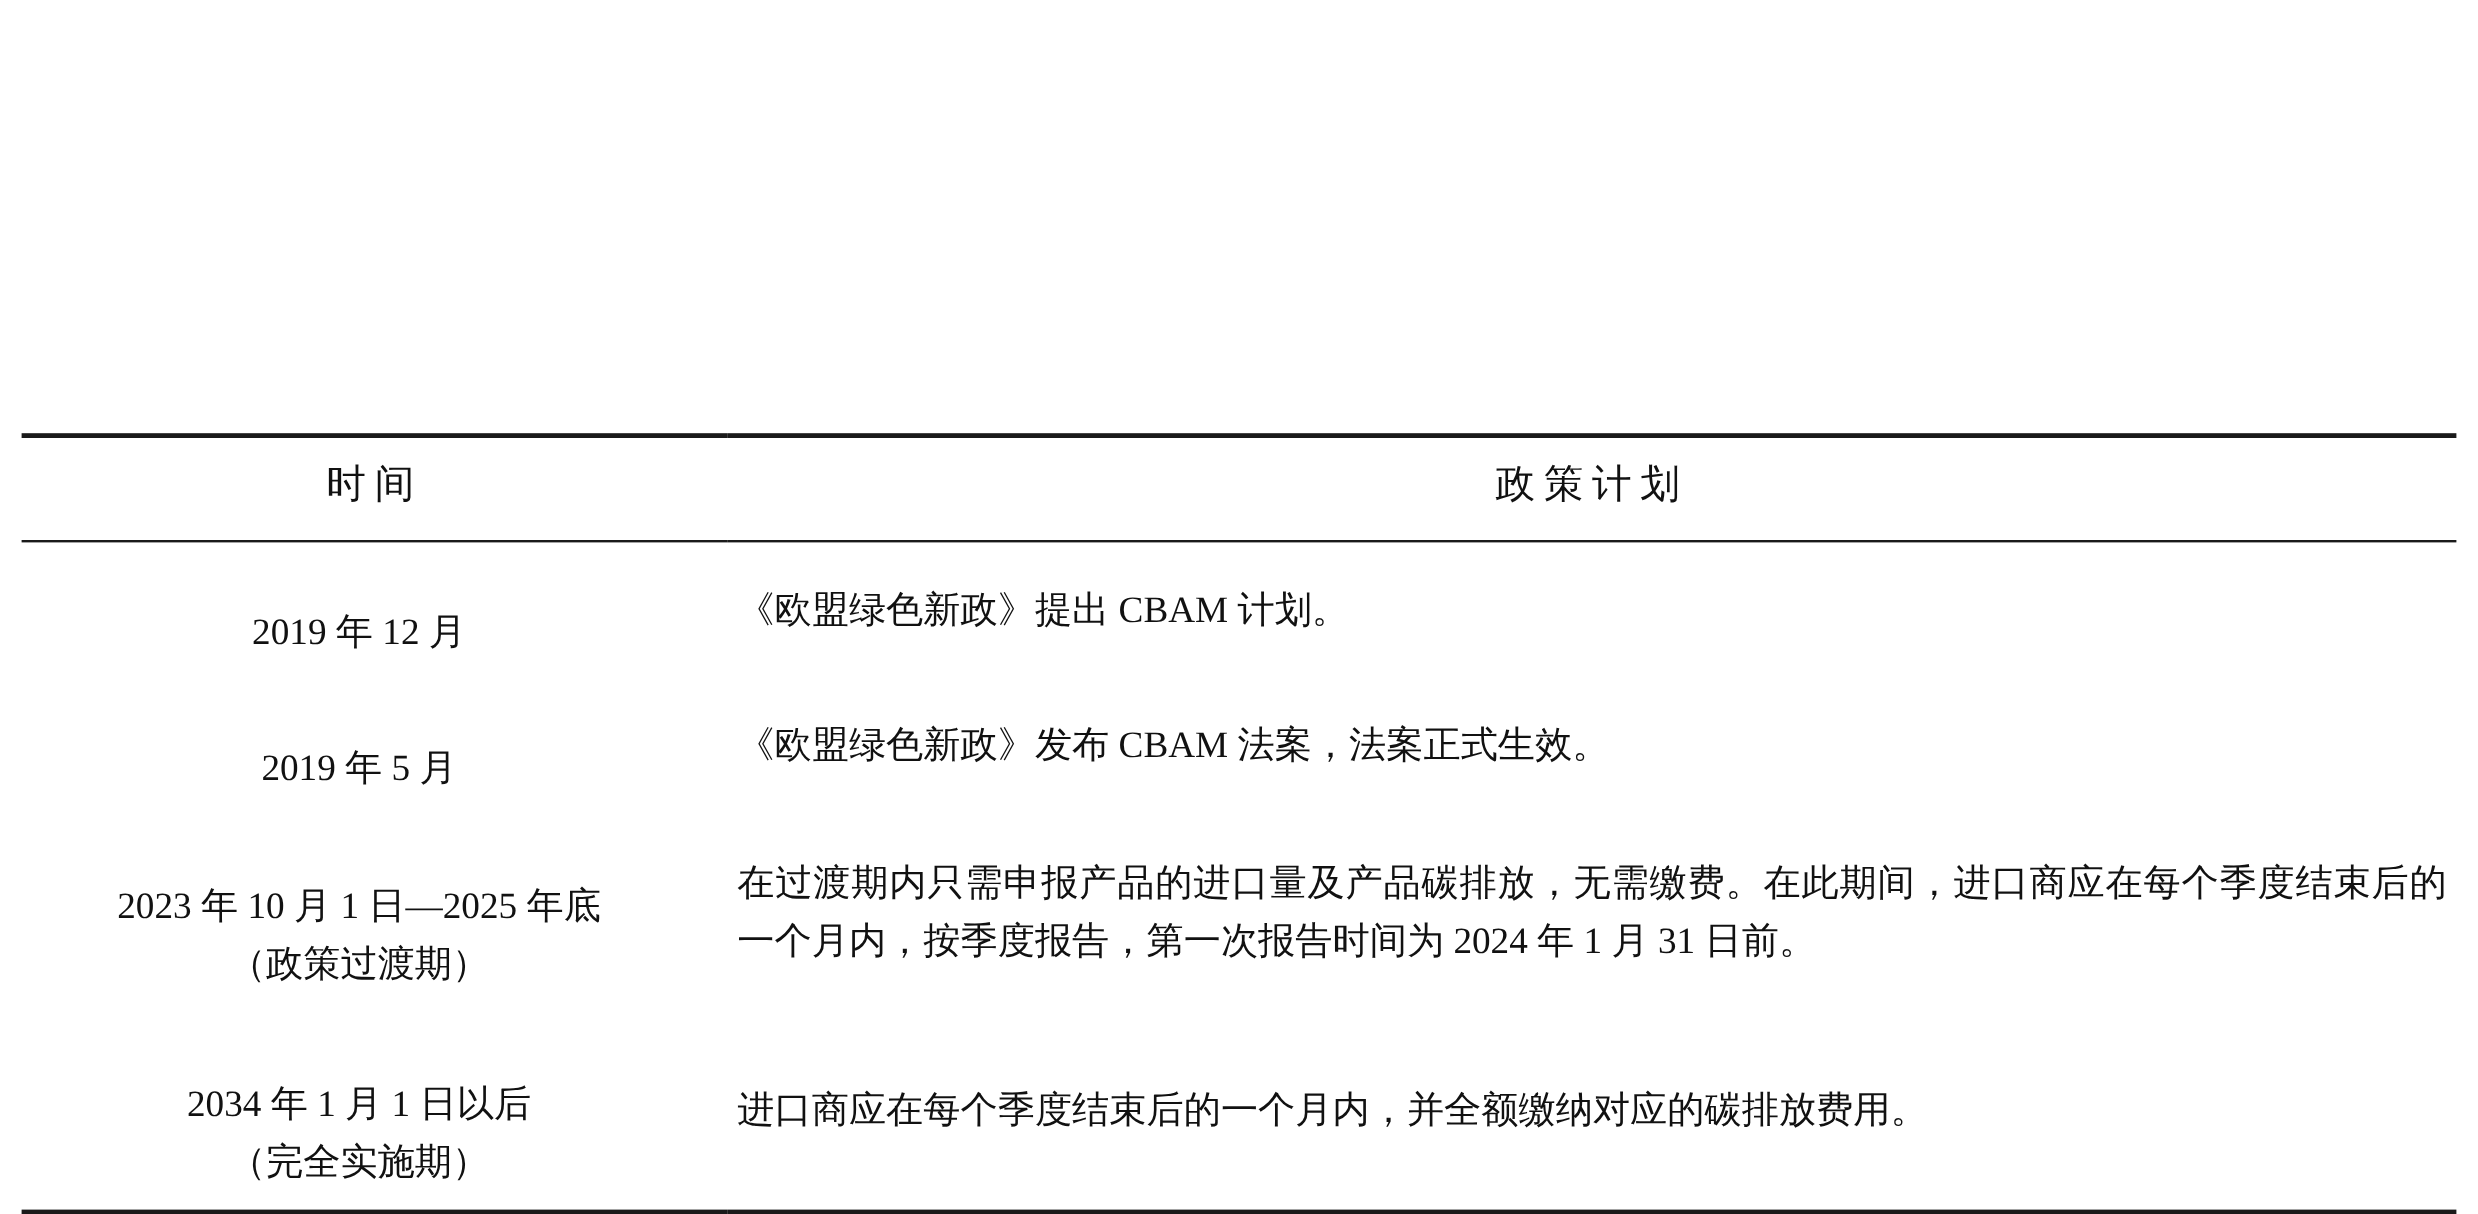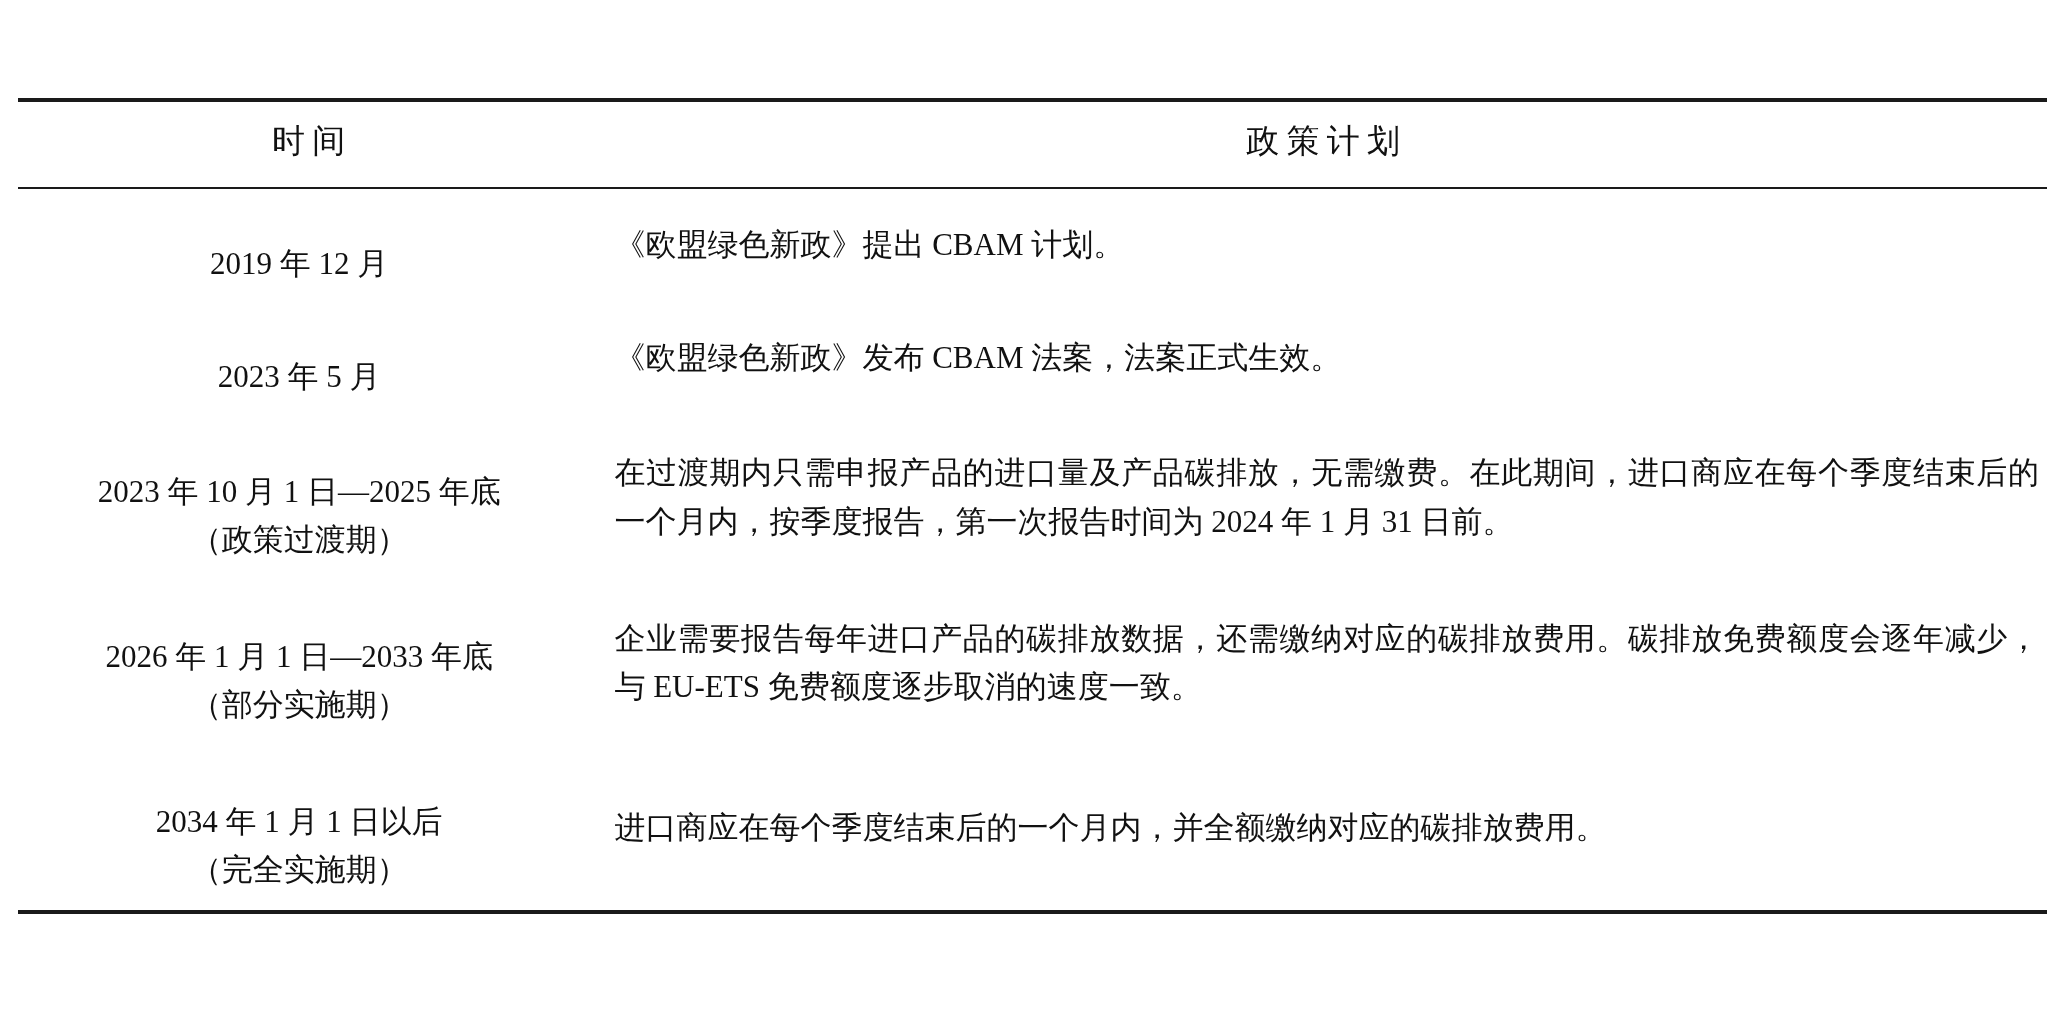--- a/index.html
+++ b/index.html
@@ -14,21 +14,21 @@
     color: #111111;
     overflow: hidden;
   }
   .sheet {
     width: 2065px;
     height: 1012px;
     box-sizing: border-box;
     padding: 0 18px;
     display: flex;
     flex-direction: column;
-    justify-content: center;
+    justify-content: flex-end;
   }
   table.policy-table {
     width: 100%;
     border-collapse: collapse;
     table-layout: fixed;
     font-size: 31px;
     line-height: 1.55;
   }
   table.policy-table col.col-time { width: 29%; }
   table.policy-table col.col-plan { width: 71%; }
@@ -89,46 +89,37 @@
       <tr>
         <td class="time-cell">
           <span class="time-line">2019 年 12 月</span>
         </td>
         <td class="plan-cell">
           <p class="plan-para">《欧盟绿色新政》提出 CBAM 计划。</p>
         </td>
       </tr>
       <tr>
         <td class="time-cell">
-          <span class="time-line">2023 年 5 月</span>
+          <span class="time-line">2019 年 5 月</span>
         </td>
         <td class="plan-cell">
           <p class="plan-para">《欧盟绿色新政》发布 CBAM 法案，法案正式生效。</p>
         </td>
       </tr>
       <tr class="tall">
         <td class="time-cell">
           <span class="time-line">2023 年 10 月 1 日—2025 年底</span>
           <span class="time-sub">（政策过渡期）</span>
         </td>
         <td class="plan-cell">
           <p class="plan-para">在过渡期内只需申报产品的进口量及产品碳排放，无需缴费。在此期间，进口商应在每个季度结束后的一个月内，按季度报告，第一次报告时间为 2024 年 1 月 31 日前。</p>
         </td>
       </tr>
       <tr class="tall">
         <td class="time-cell">
-          <span class="time-line">2026 年 1 月 1 日—2033 年底</span>
-          <span class="time-sub">（部分实施期）</span>
-        </td>
-        <td class="plan-cell">
-          <p class="plan-para">企业需要报告每年进口产品的碳排放数据，还需缴纳对应的碳排放费用。碳排放免费额度会逐年减少，与 EU-ETS 免费额度逐步取消的速度一致。</p>
-        </td>
-      </tr>
-      <tr class="tall">
-        <td class="time-cell">
           <span class="time-line">2034 年 1 月 1 日以后</span>
           <span class="time-sub">（完全实施期）</span>
         </td>
         <td class="plan-cell">
           <p class="plan-para">进口商应在每个季度结束后的一个月内，并全额缴纳对应的碳排放费用。</p>
         </td>
       </tr>
     </tbody>
   </table>
 </div>

